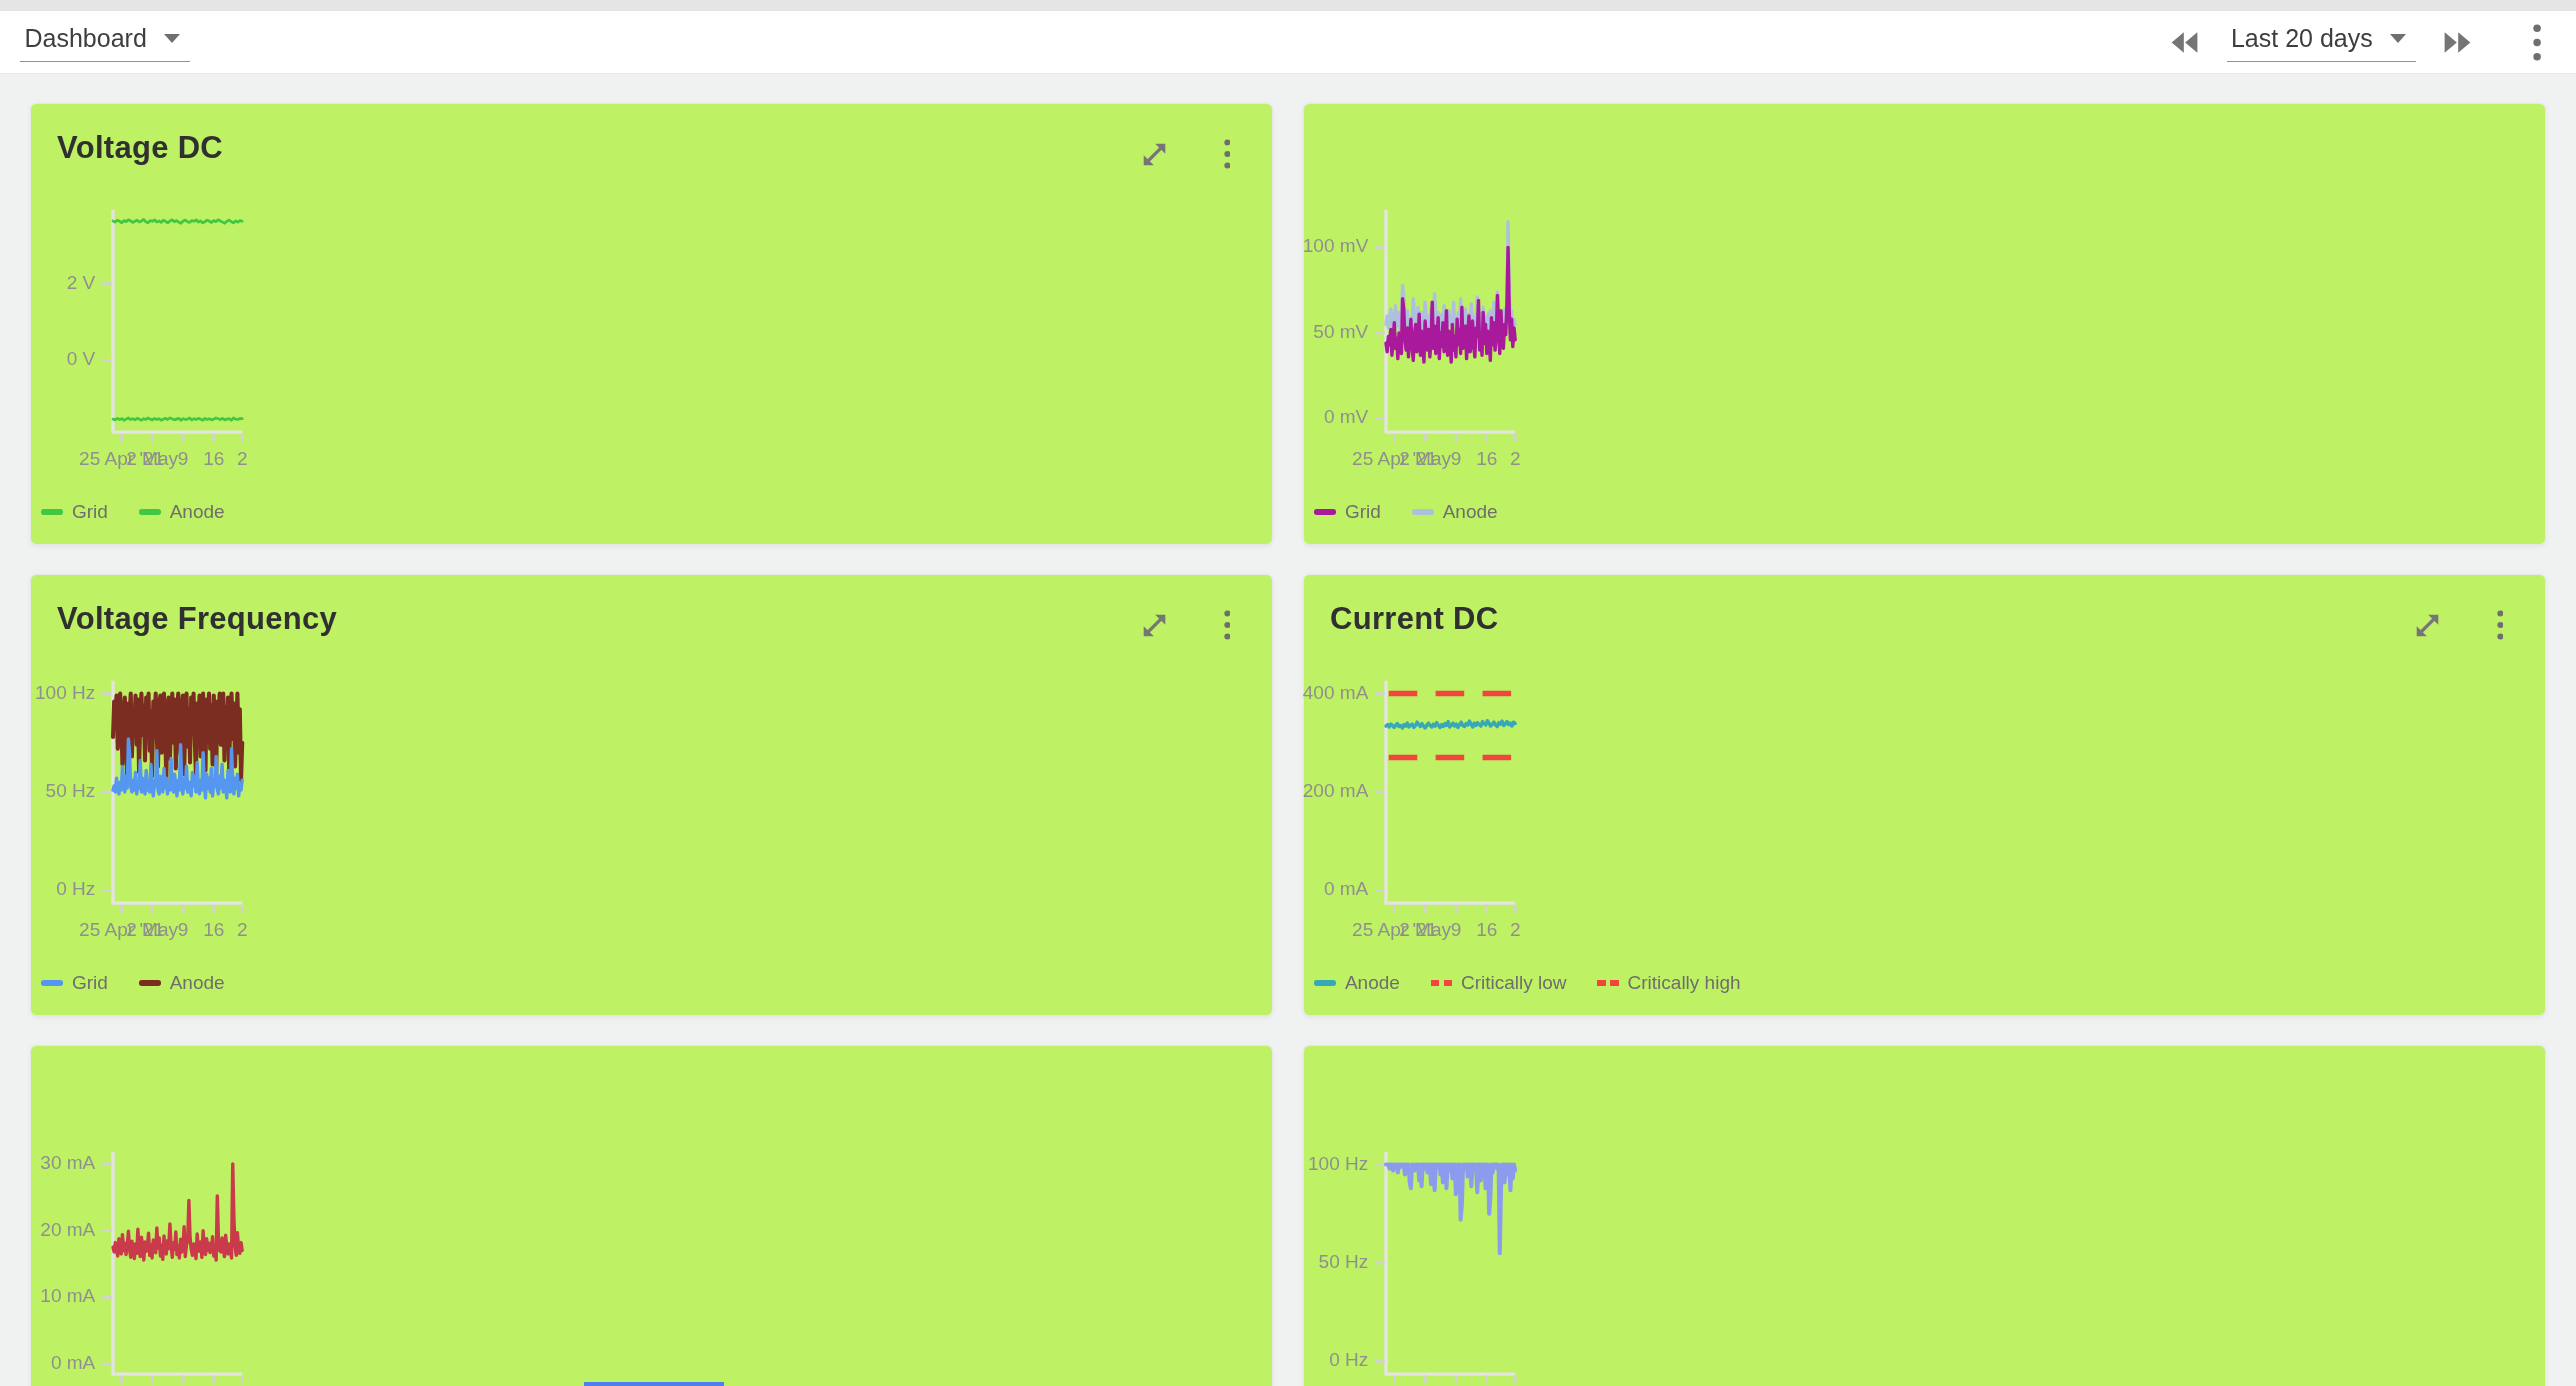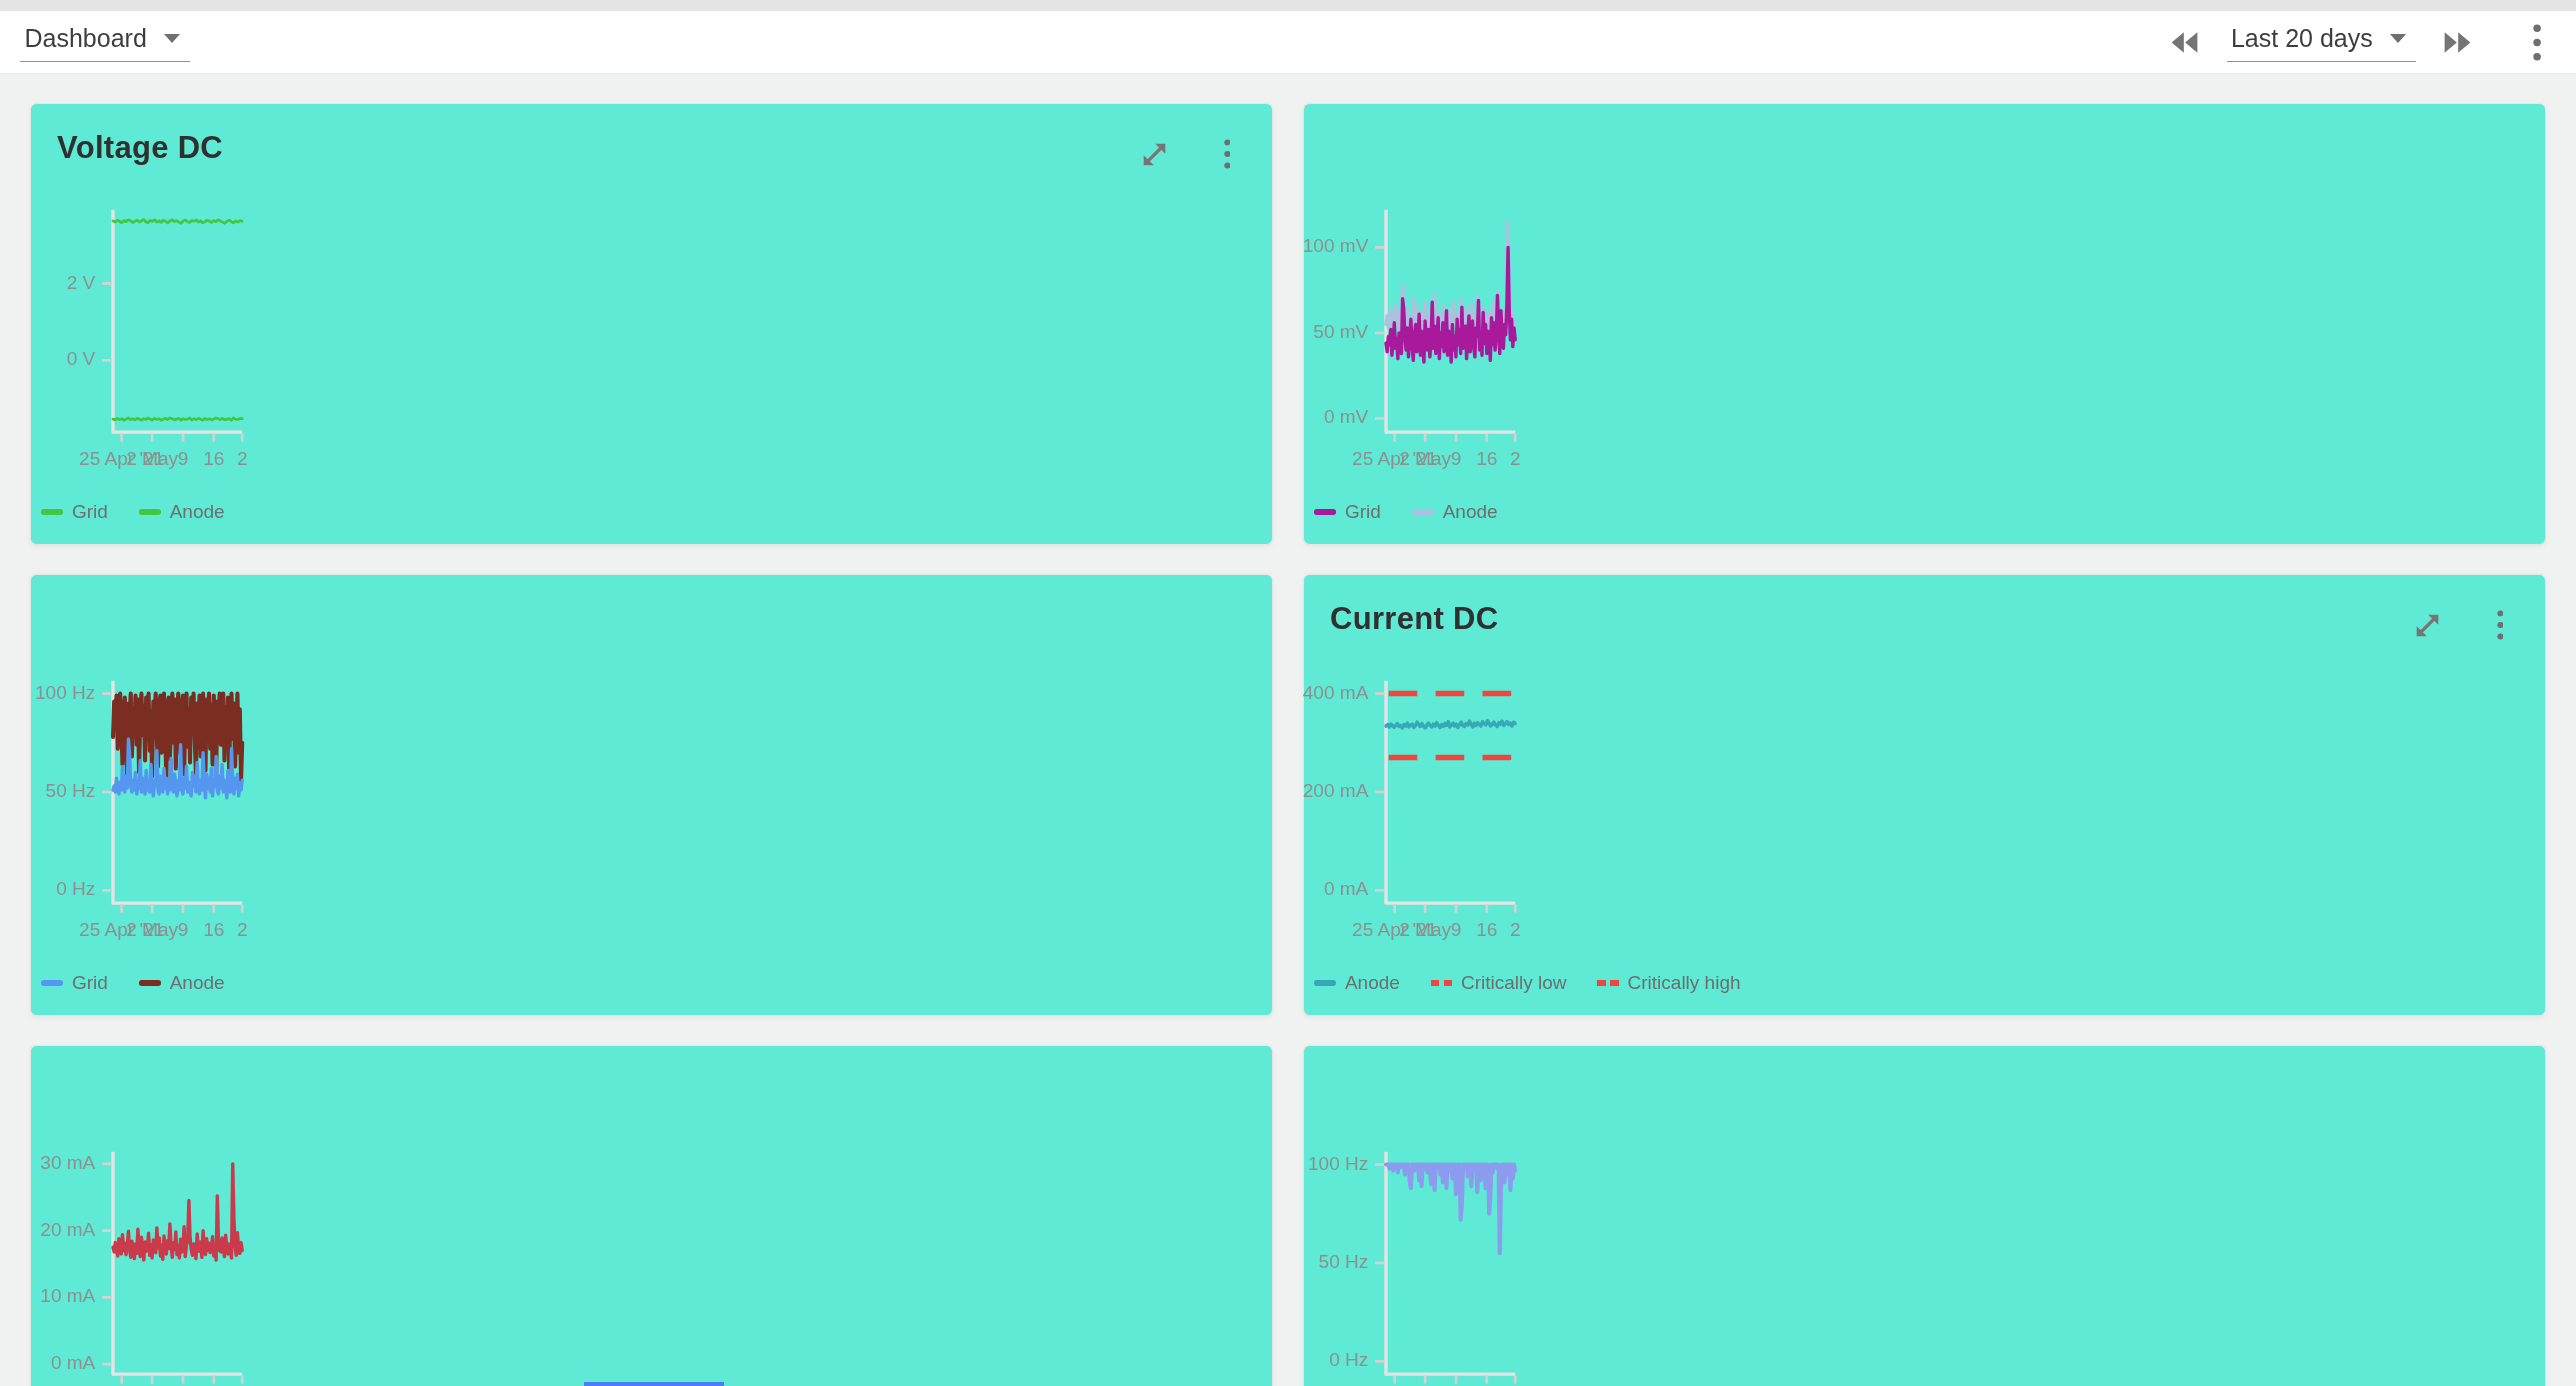--- a/index.html
+++ b/index.html
@@ -15,21 +15,21 @@
               font-size: 25px; color: #3e3e3e; cursor: pointer; }
   .caret { width: 0; height: 0; border-left: 8.2px solid transparent;
            border-right: 8.2px solid transparent; border-top: 9.5px solid #6f6f6f; }
   .toolbar-right { margin-left: auto; display: flex; align-items: center; gap: 23px; }
   .icon-btn { display: inline-flex; align-items: center; justify-content: center;
               width: 38px; height: 38px; cursor: pointer; }
   .kebab-toolbar { margin-left: 17.7px; }
 
   .grid { display: grid; grid-template-columns: 1fr 1fr; column-gap: 30px; row-gap: 29px;
           padding: 29px 30px 0 30px; }
-  .card { position: relative; background: #5eead4; border: 1.4px solid #e7e7e7;
+  .card { position: relative; background: #bef264; border: 1.4px solid #e7e7e7;
           border-radius: 6.8px; height: 442px; box-shadow: 0 1.4px 5.4px rgba(0,0,0,0.05); }
   .card-head { display: flex; justify-content: space-between; align-items: flex-start;
                padding: 26px 26px 0 26px; }
   .card-title { font-size: 31px; font-weight: 600; color: #303030; letter-spacing: 0.3px; }
   .card-actions { display: flex; gap: 35px; margin-top: 5.4px; }
   .chart { position: absolute; left: 13.6px; right: 31px; top: 92px; height: 286px;
            overflow: visible; font-family: inherit; }
   .legend { position: absolute; left: 10px; top: 397px; display: flex; gap: 31px;
             align-items: flex-end; }
   .legend-item { display: inline-flex; align-items: center; gap: 8.9px; cursor: pointer; }
@@ -161,20 +161,39 @@
           <span class="legend-label">Grid</span>
         </span>
         <span class="legend-item">
           <span class="swatch" style="background: rgb(175, 192, 222);"></span>
           <span class="legend-label">Anode</span>
         </span>
       </div>
   </section>
 
   <section class="card">
+    <div class="card-head">
+      <h2 class="card-title">Voltage Frequency</h2>
+      <div class="card-actions">
+        <span class="icon-btn">
+          <svg width="27" height="27" viewBox="0 0 40 40">
+              <path d="M8 32 L32 8" stroke="#757575" stroke-width="5" fill="none"></path>
+              <polygon points="36,4 36,19 21,4" fill="#757575"></polygon>
+              <polygon points="4,36 4,21 19,36" fill="#757575"></polygon>
+            </svg>
+        </span>
+        <span class="icon-btn">
+          <svg width="6.8" height="30" viewBox="0 0 10 44">
+              <circle cx="5" cy="5" r="4.5" fill="#6f6f6f"></circle>
+              <circle cx="5" cy="22" r="4.5" fill="#6f6f6f"></circle>
+              <circle cx="5" cy="39" r="4.5" fill="#6f6f6f"></circle>
+            </svg>
+        </span>
+      </div>
+    </div>
     <svg class="chart" viewBox="0 0 300 420" width="204" height="286">
         <line x1="100" y1="20" x2="100" y2="347" stroke="#e4e4e4" stroke-width="5"></line>
         <line x1="98" y1="347" x2="290" y2="347" stroke="#e4e4e4" stroke-width="5"></line>
         <line x1="84" y1="38.809734513274336" x2="98" y2="38.809734513274336" stroke="#d2d2d2" stroke-width="4"></line>
         <text x="74" y="38.809734513274336" text-anchor="end" dominant-baseline="middle" font-size="28" fill="#8f8f8f">100 Hz</text>
         <line x1="84" y1="183.5" x2="98" y2="183.5" stroke="#d2d2d2" stroke-width="4"></line>
         <text x="74" y="183.5" text-anchor="end" dominant-baseline="middle" font-size="28" fill="#8f8f8f">50 Hz</text>
         <line x1="84" y1="328.19026548672565" x2="98" y2="328.19026548672565" stroke="#d2d2d2" stroke-width="4"></line>
         <text x="74" y="328.19026548672565" text-anchor="end" dominant-baseline="middle" font-size="28" fill="#8f8f8f">0 Hz</text>
         <line x1="112.73" y1="349" x2="112.73" y2="361" stroke="#d2d2d2" stroke-width="4"></line>

